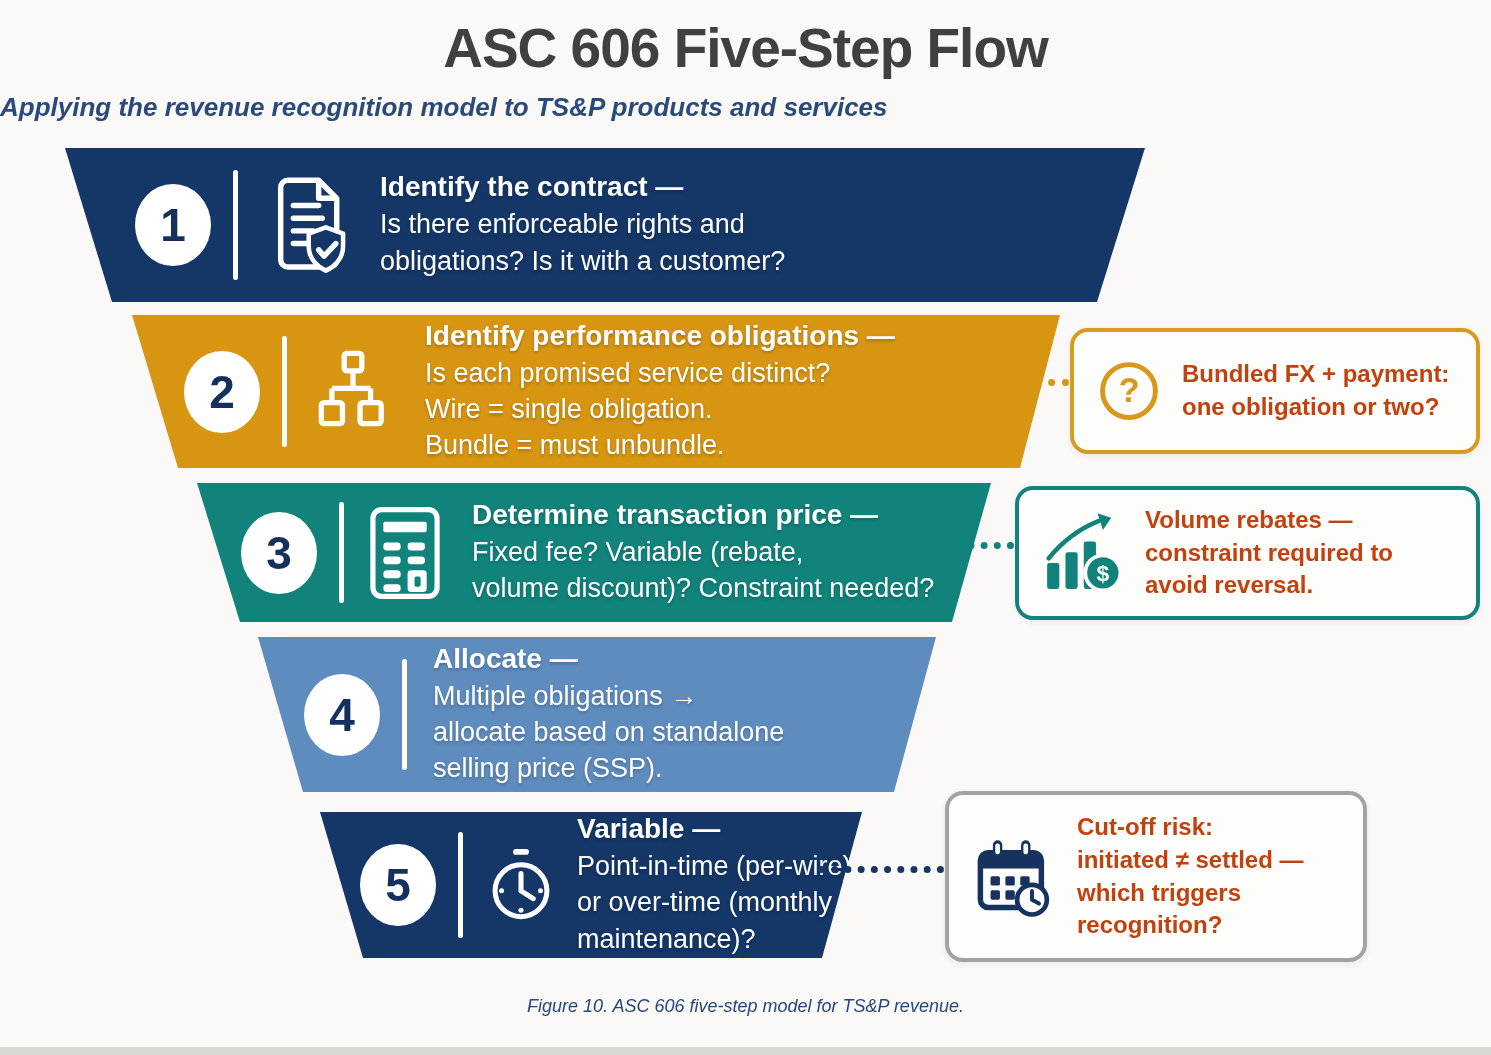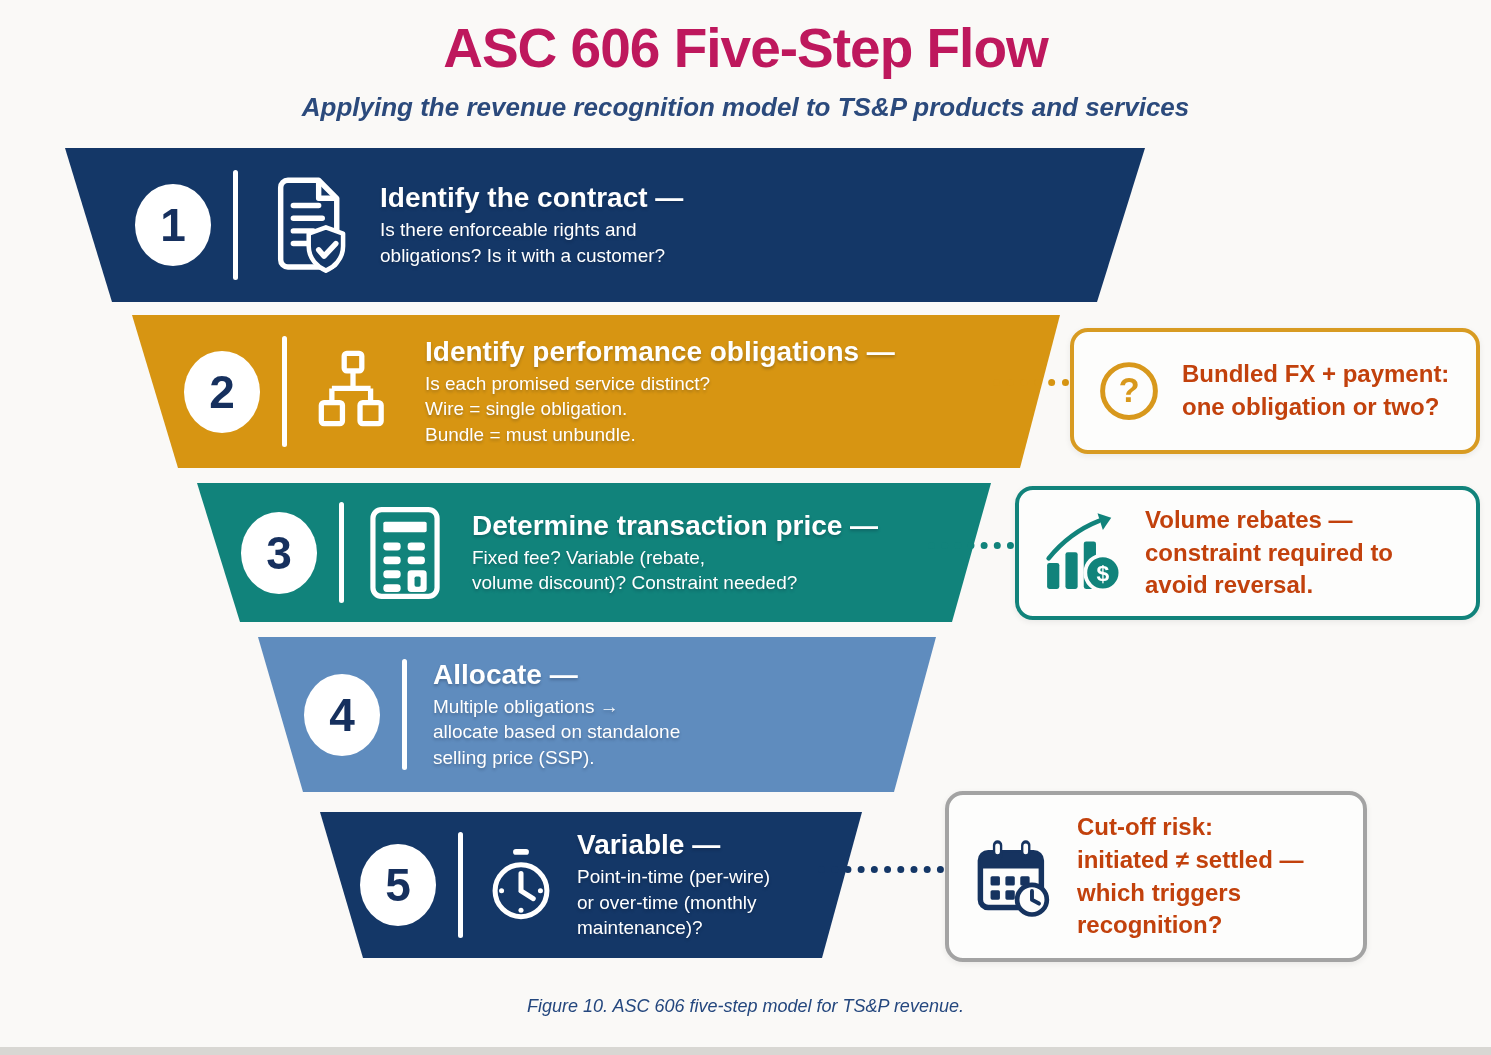--- a/index.html
+++ b/index.html
@@ -4,24 +4,24 @@
 <style>
   html,body{margin:0;padding:0;background:#e9e8e6;}
   .canvas{
     position:relative;width:1491px;height:1055px;overflow:hidden;
     background:#faf9f7;
     font-family:"Liberation Sans", sans-serif;
   }
   
   .title{
     position:absolute;top:16px;left:0;width:100%;text-align:center;
-    font-size:55px;font-weight:700;color:#be185d;letter-spacing:-1px;
+    font-size:55px;font-weight:700;color:#404040;letter-spacing:-1px;
   }
   .subtitle{
-    position:absolute;top:92px;left:0;width:100%;text-align:center;
+    position:absolute;top:92px;left:0;width:100%;
     font-size:26px;font-weight:700;font-style:italic;color:#2b4a7c;
   }
   
   .band{
     position:absolute;display:flex;align-items:center;color:#fff;
     filter:drop-shadow(0 3px 4px rgba(40,50,70,.28));
   }
   .b1{left:65px;top:148px;width:1010px;height:154px;background:#143767;
       clip-path:polygon(0 0,100% 0,calc(100% - 48px) 100%,47px 100%);padding-left:70px;}
   .b2{left:132px;top:315px;width:876px;height:153px;background:#d79512;
@@ -34,21 +34,21 @@
       clip-path:polygon(0 0,100% 0,calc(100% - 40px) 100%,43px 100%);padding-left:40px;}
   .step-circle{
     flex:0 0 auto;width:76px;height:82px;border-radius:50%;background:#fff;
     display:flex;align-items:center;justify-content:center;
     font-size:46px;font-weight:700;color:#16305e;
   }
   .divider{flex:0 0 auto;width:5px;height:72%;background:#fff;border-radius:3px;margin:0 22px;}
   .step-icon{flex:0 0 auto;margin-right:28px;display:flex;align-items:center;}
   .step-text{text-shadow:0 2px 3px rgba(10,20,40,.25);}
   .step-heading{font-size:28px;font-weight:700;margin-bottom:3px;}
-  .step-line{font-size:19px;font-weight:400;line-height:1.34;}
+  .step-line{font-size:27px;font-weight:400;line-height:1.34;}
   
   .connector{position:absolute;height:0;}
   .conn1{left:993px;top:379px;width:76px;border-top:7px dotted #d79512;}
   .conn2{left:928px;top:542px;width:86px;border-top:7px dotted #11837b;}
   .conn3{left:818px;top:866px;width:126px;border-top:7px dotted #143767;}
   
   .callout{
     position:absolute;display:flex;align-items:center;gap:20px;
     background:#fdfdfc;border-radius:18px;padding:0 20px 0 22px;
     box-shadow:0 2px 6px rgba(0,0,0,.07);

